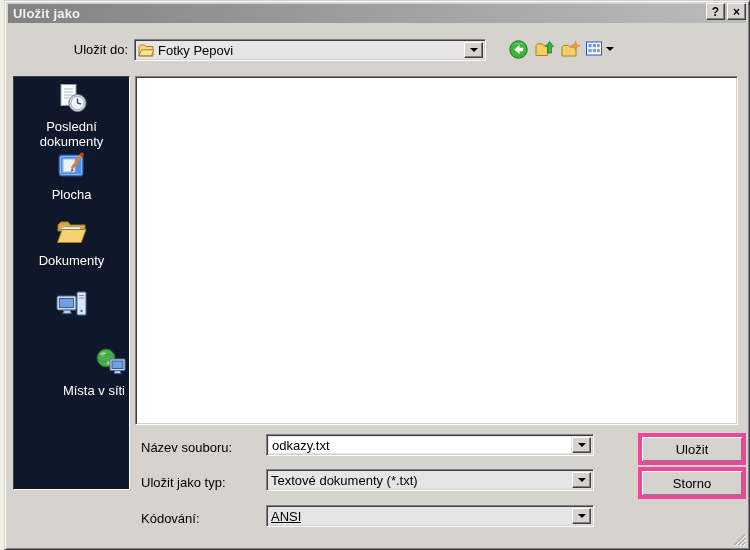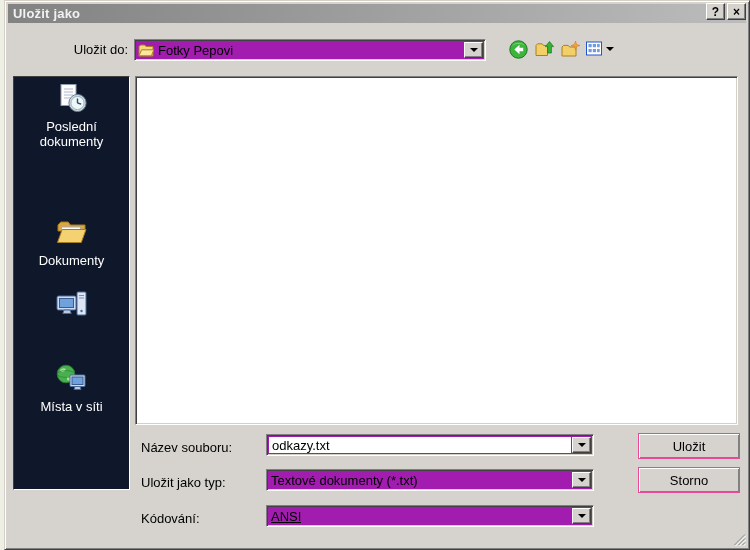--- a/index.html
+++ b/index.html
@@ -25,21 +25,21 @@
   .titlebtns{position:absolute;right:3px;top:2px;display:flex;gap:2px;}
   .titlebtn{
     width:17px;height:15px;background:#d6d3ce;
     border:1px solid;border-color:#ffffff #404040 #404040 #ffffff;
     box-shadow:inset -1px -1px 0 #808080, inset 1px 1px 0 #d4d0c8;
     display:flex;align-items:center;justify-content:center;
     font-weight:bold;font-size:12px;line-height:1;cursor:default;
   }
   .label{position:absolute;white-space:nowrap;}
   .combo{
-    position:absolute;background:#a21caf;box-sizing:border-box;
+    position:absolute;background:#e5e5e5;box-sizing:border-box;
     border:1px solid;border-color:#808080 #ffffff #ffffff #808080;
     box-shadow:inset 1px 1px 0 #404040, inset -1px -1px 0 #d4d0c8;
     display:flex;align-items:center;
   }
   .combo .val{padding-left:4px;white-space:nowrap;overflow:hidden;}
   .combo-arrow{
     position:absolute;right:2px;top:2px;bottom:2px;width:17px;
     background:#d6d3ce;border:1px solid;border-color:#ffffff #404040 #404040 #ffffff;
     box-shadow:inset -1px -1px 0 #808080;
     display:flex;align-items:center;justify-content:center;cursor:default;
@@ -62,21 +62,21 @@
   .sb-item{position:absolute;left:0;width:100%;text-align:center;color:#fff;cursor:default;}
   .sb-item .sb-label{display:block;line-height:15px;padding:1px 4px 0 4px;}
   .filelist{
     position:absolute;left:130px;top:75px;width:603px;height:349px;
     background:#fff;box-sizing:border-box;
     border:1px solid;border-color:#808080 #ffffff #ffffff #808080;
     box-shadow:inset 1px 1px 0 #404040, inset -1px -1px 0 #d4d0c8;
   }
   .btn{
     position:absolute;left:633px;width:100px;height:24px;background:#d6d3ce;
-    border:1px solid #ec4899;
+    border:4px solid #ec4899;
     box-shadow:inset 1px 1px 0 #ffffff, inset -1px -1px 0 #808080;
     display:flex;align-items:center;justify-content:center;cursor:default;
     font-size:13px;
   }
   .grip{position:absolute;right:3px;bottom:3px;width:13px;height:13px;cursor:nwse-resize;}
   svg{display:block;}
 </style>
 </head>
 <body>
 
@@ -144,20 +144,33 @@
         <svg width="34" height="32" viewBox="0 0 34 32">
           <rect x="6" y="1.5" width="15" height="21" fill="#fdfdfd" stroke="#8e9ab0"></rect>
           <path d="M9 6 h9 M9 9 h9 M9 12 h9 M9 15 h6" stroke="#aeb9cf" stroke-width="1"></path>
           <circle cx="22.5" cy="20" r="8.6" fill="#cfdbe2" stroke="#66808e"></circle>
           <circle cx="22.5" cy="20" r="6.6" fill="#eef6f8" stroke="#9ab2bc"></circle>
           <path d="M22.5 20 L22.5 15.4 M22.5 20 L26.2 21.2" stroke="#2d4c5c" stroke-width="1.4"></path>
         </svg>
       </span>
       <span class="sb-label">Poslední dokumenty</span>
     </div>
+    <div class="sb-item" style="top:72px;">
+      <span style="display:inline-block">
+        <svg width="34" height="34" viewBox="0 0 34 34">
+          <rect x="4" y="6" width="24" height="21" rx="2.5" fill="#4e8de0" stroke="#2a57a8"></rect>
+          <rect x="5.5" y="7.5" width="21" height="18" rx="1.5" fill="none" stroke="#8fb6ee"></rect>
+          <rect x="8" y="10" width="12" height="13" fill="#e9f1fb" stroke="#9fbce6"></rect>
+          <path d="M26.5 5.5 L17.5 18.5" stroke="#e2822a" stroke-width="3" stroke-linecap="round"></path>
+          <circle cx="27" cy="5.5" r="2" fill="#b7401e"></circle>
+          <path d="M17 19.5 l-1.5 3.2 3.3-1.3 Z" fill="#7a4a12"></path>
+        </svg>
+      </span>
+      <span class="sb-label">Plocha</span>
+    </div>
     <div class="sb-item" style="top:139px;">
       <span style="display:inline-block">
         <svg width="34" height="33" viewBox="0 0 34 33">
           <path d="M3 9 L5.8 6 h7.4 l2.2 3 H30 v6 H3 Z" fill="#d9a845" stroke="#a87b1e"></path>
           <path d="M6.5 11 h19 v11 h-19 Z" fill="#fff" stroke="#a9a9a9"></path>
           <path d="M2.5 26.5 L7.2 13.5 H31 L26.3 26.5 Z" fill="#f4d171" stroke="#a87b1e"></path>
         </svg>
       </span>
       <span class="sb-label">Dokumenty</span>
     </div>
@@ -166,21 +179,21 @@
         <svg width="34" height="33" viewBox="0 0 34 33">
           <rect x="22" y="4" width="9" height="23" rx="1" fill="#dce6f4" stroke="#4a6a9a"></rect>
           <path d="M24 7.5 h5 M24 10 h5" stroke="#7d90b4"></path>
           <circle cx="26.5" cy="23" r="1.2" fill="#4a6a9a"></circle>
           <rect x="2" y="8" width="19" height="14" rx="1.5" fill="#cddcf3" stroke="#4a6a9a"></rect>
           <rect x="4.5" y="10.5" width="14" height="9" fill="#6fa2dd" stroke="#3c5c8c"></rect>
           <path d="M9 22 h6 l1.2 3.5 h-8.4 Z" fill="#b9c9e4" stroke="#4a6a9a"></path>
         </svg>
       </span>
     </div>
-    <div class="sb-item" style="top:285px;">
+    <div class="sb-item" style="top:269px;text-align:right;">
       <span style="display:inline-block">
         <svg width="34" height="33" viewBox="0 0 34 33">
           <circle cx="11" cy="12" r="8.8" fill="#49b04f" stroke="#2a7a30"></circle>
           <path d="M5 8 q3 -3 6 -1 q-1 3 -4 3 q-2 0 -2 -2 Z" fill="#a2e096"></path>
           <path d="M12 15 q4 -1 5 2 q-2 3 -5 1 Z" fill="#a2e096"></path>
           <ellipse cx="11" cy="12" rx="8.8" ry="3.4" fill="none" stroke="#2a7a30" stroke-width="0.6"></ellipse>
           <rect x="15" y="13" width="15" height="11.5" rx="1" fill="#cddcf3" stroke="#4a6a9a"></rect>
           <rect x="17" y="15" width="11" height="7.5" fill="#6fa2dd" stroke="#3c5c8c"></rect>
           <path d="M20 24.5 h5 l1 3 h-7 Z" fill="#b9c9e4" stroke="#4a6a9a"></path>
         </svg>

